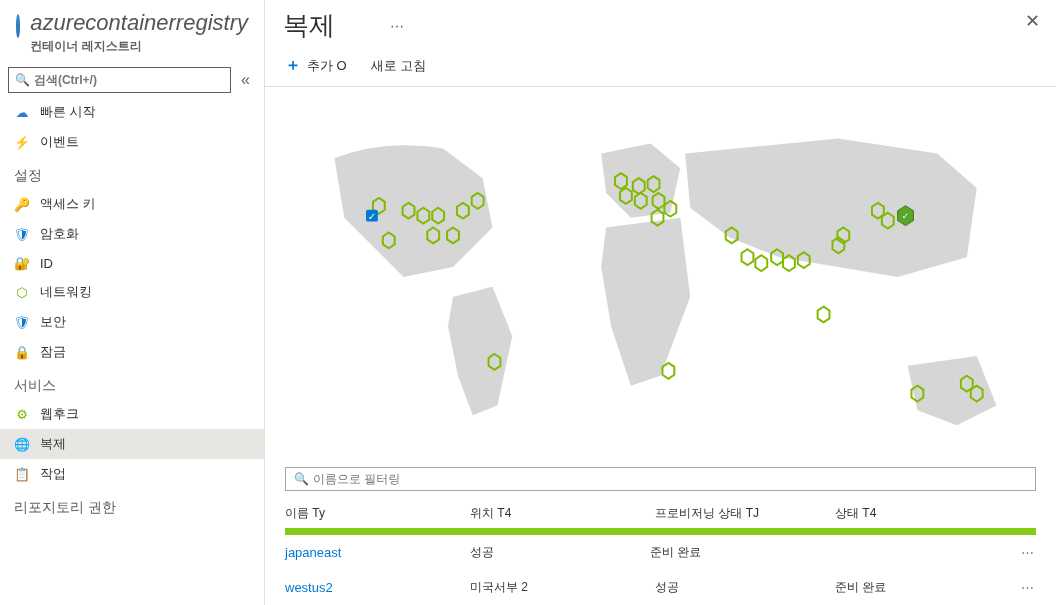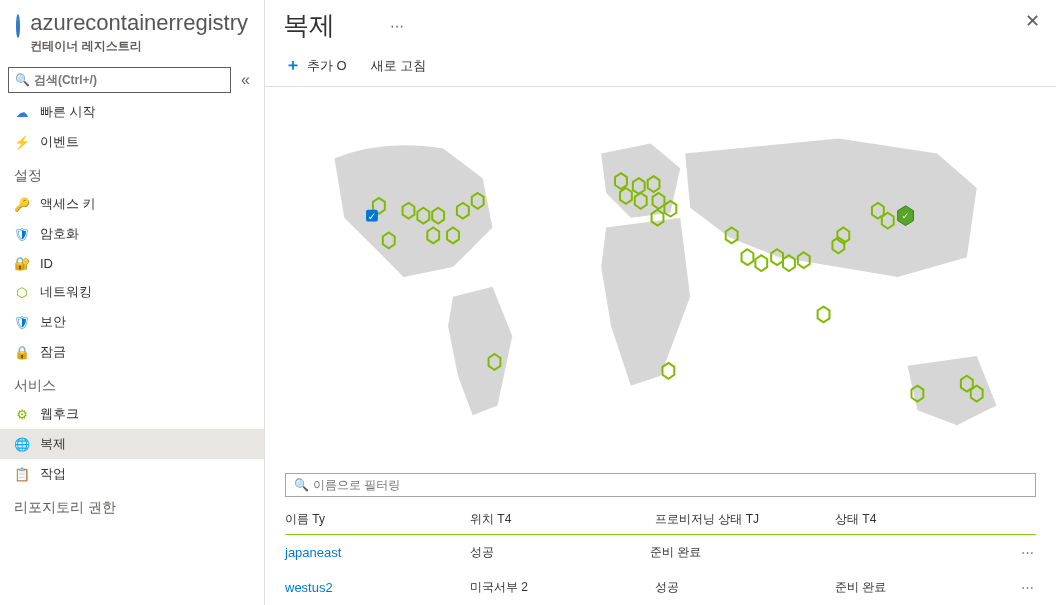--- a/index.html
+++ b/index.html
@@ -5,21 +5,21 @@
     * { margin: 0; padding: 0; box-sizing: border-box; font-family: "Segoe UI", Arial, sans-serif; }
     body { background: #fff; color: #323130; width: 1056px; height: 605px; overflow: hidden; }
     
     .container { display: flex; height: 100%; }
     
     .sidebar { width: 265px; border-right: 1px solid #e1dfdd; display: flex; flex-direction: column; }
     
     .header { display: flex; align-items: flex-start; padding: 10px 16px 8px; gap: 10px; }
     .resource-icon { width: 24px; height: 24px; background: linear-gradient(135deg, #3988d6, #2a6fb5); border-radius: 50%; margin-top: 4px; }
     .header-text { flex: 1; }
-    .registry-name { font-size: 22px; color: #555; font-weight: 400; display: inline; }
+    .registry-name { font-size: 22px; color: #555; font-weight: 400; display: inline; font-style: italic; }
     .subtitle { font-size: 12px; color: #605e5c; margin-top: 2px; font-weight: bold; }
     
     .search-row { display: flex; align-items: center; padding: 4px 8px; gap: 4px; }
     .search-box { flex: 1; display: flex; align-items: center; border: 1px solid #605e5c; padding: 3px 6px; background: #fff; height: 26px; }
     .search-icon { color: #3a6cc1; font-size: 12px; margin-right: 4px; }
     .search-input { border: none; outline: none; font-size: 12px; flex: 1; color: #605e5c; font-weight: bold; }
     .collapse-btn { color: #605e5c; cursor: pointer; font-size: 16px; padding: 0 6px; }
     
     .menu { flex: 1; overflow-y: auto; position: relative; }
     .menu::-webkit-scrollbar { width: 12px; }
@@ -46,21 +46,21 @@
     .continent { fill: #d6d6d6; }
     .region-marker { fill: none; stroke: #7fba00; stroke-width: 2; }
     .region-home { fill: #0078d4; }
     .region-active { fill: #56a629; stroke: #3d7a1a; stroke-width: 1; }
     
     .filter-row { display: flex; align-items: center; padding: 4px 20px; }
     .filter-box { flex: 1; display: flex; align-items: center; border: 1px solid #a6a6a6; padding: 4px 8px; }
     .filter-input { border: none; outline: none; font-size: 12px; flex: 1; color: #ec4899; }
     
     .table { padding: 0 20px; }
-    .table-header { display: flex; padding: 10px 0 6px; border-bottom: 1px solid #84cc16; font-size: 12px; color: #323130; }
+    .table-header { display: flex; padding: 10px 0 6px; border-bottom: 7px solid #84cc16; font-size: 12px; color: #323130; }
     .table-row { display: flex; padding: 9px 0; font-size: 13px; align-items: center; }
     .col-name { width: 185px; }
     .col-loc { width: 185px; }
     .col-prov { width: 180px; }
     .col-status { width: 150px; }
     .col-act { flex: 1; text-align: right; color: #605e5c; letter-spacing: 2px; cursor: pointer; }
     .link { color: #0078d4; cursor: pointer; }
     .col-loc-val, .col-status-val, .col-prov-val { font-size: 12px; color: #323130; }
   </style>
 </head>

